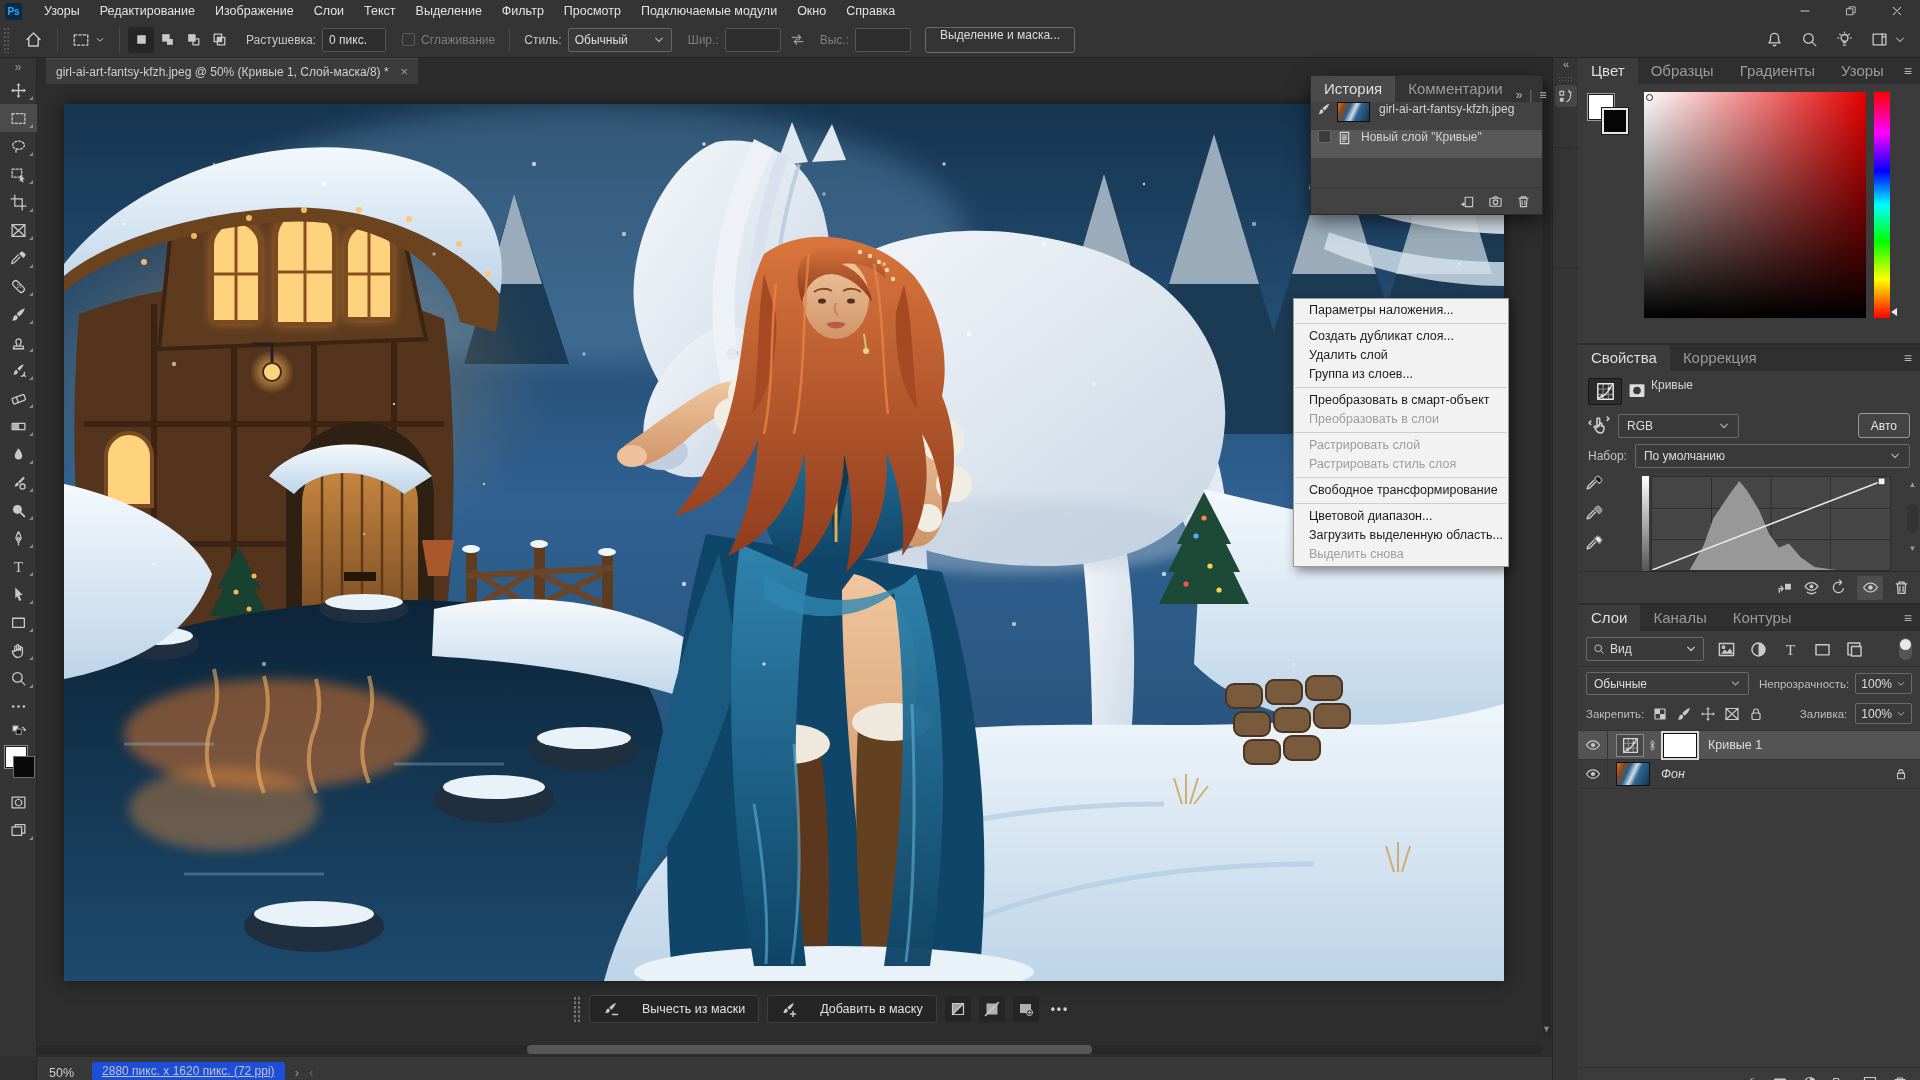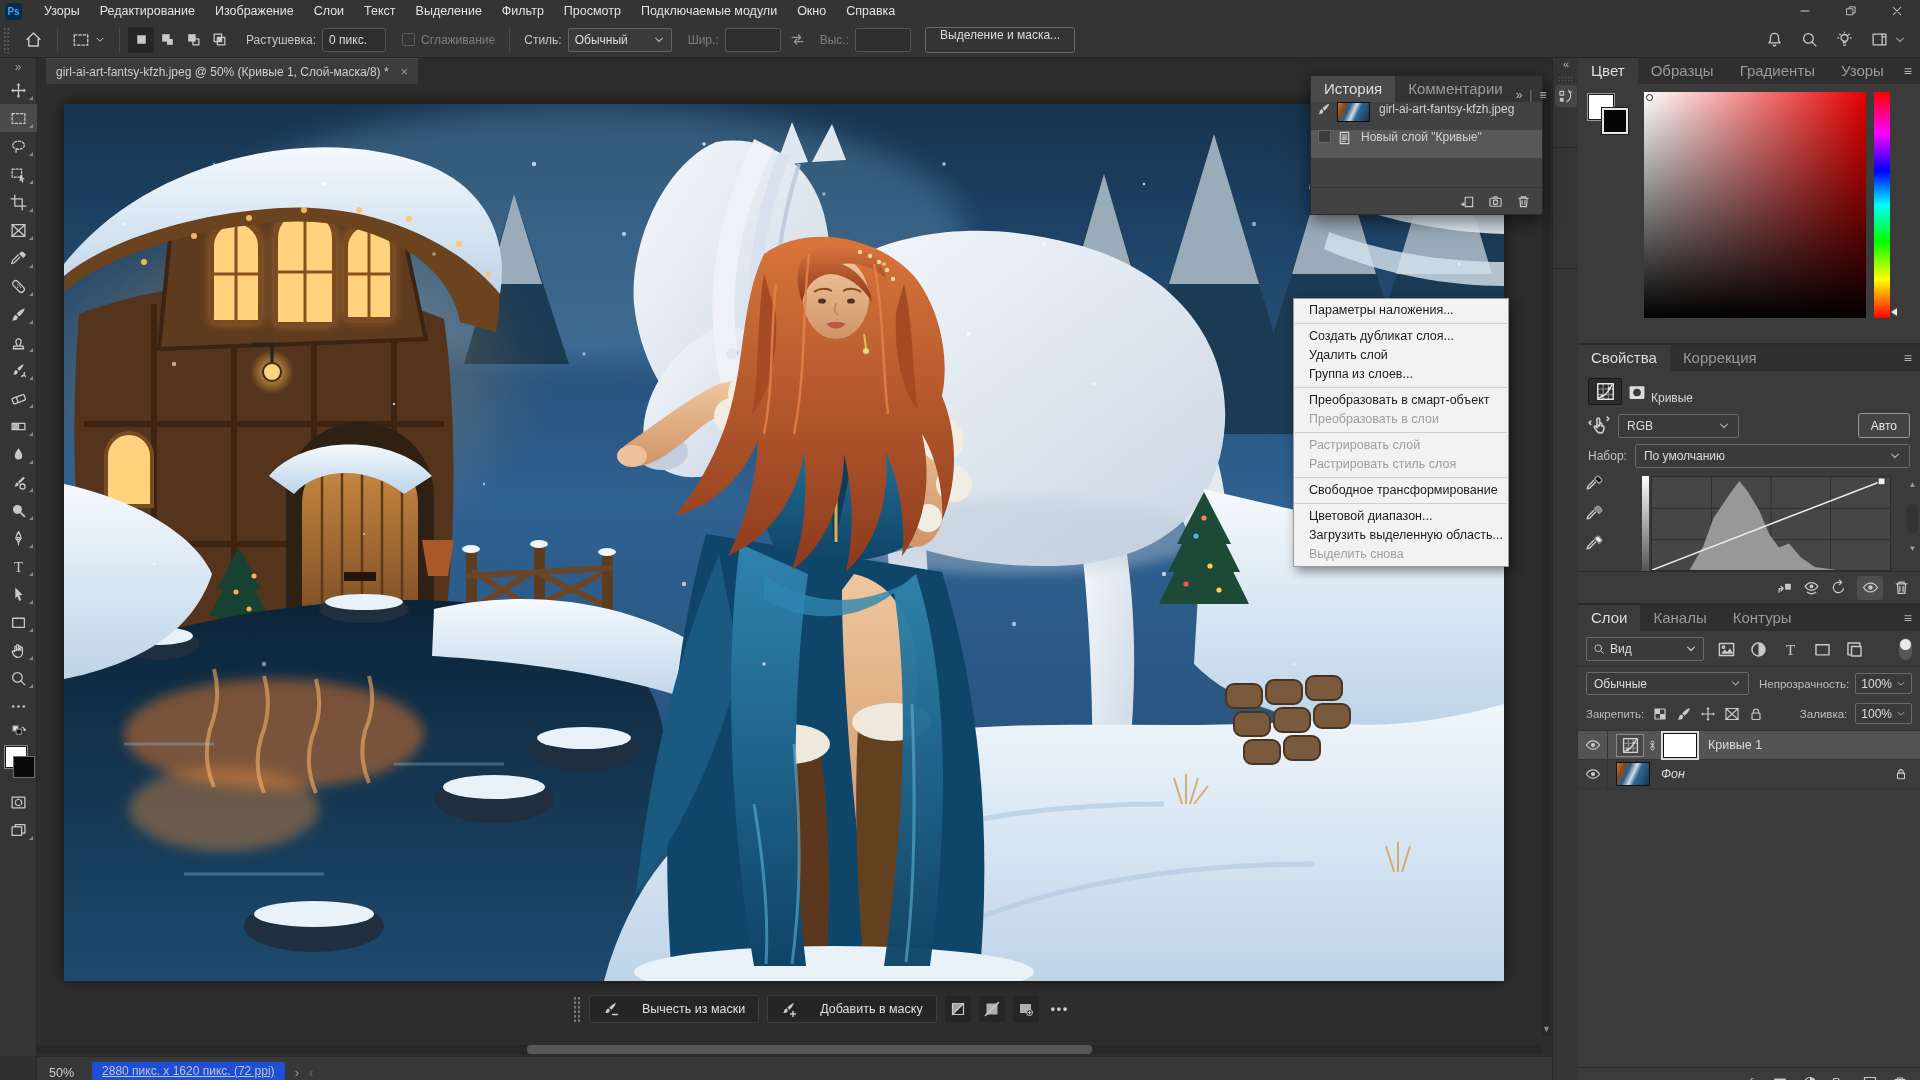--- a/index.html
+++ b/index.html
@@ -113,21 +113,21 @@
     background:linear-gradient(to top,#000,rgba(0,0,0,0)),linear-gradient(to right,#fff,#e60000); }
   #cp-marker { position:absolute; left:2px; top:2px; width:7px; height:7px; border:1.4px solid #222; border-radius:50%; background:rgba(255,255,255,.85); }
   #cp-hue { position:absolute; left:296px; top:8px; width:16px; height:226px;
     background:linear-gradient(to bottom,#f00,#f0f 18%,#00f 35%,#0ff 50%,#0f0 66%,#ff0 83%,#f00); }
   #cp-hue-marker { position:absolute; left:313px; top:224px; width:0; height:0;
     border-top:4px solid transparent; border-bottom:4px solid transparent; border-right:6px solid #e8e8e8; }
   #cp-fg { position:absolute; left:10px; top:10px; width:26px; height:26px; background:#fff; border:1px solid #1a1a1a; outline:1px solid #999; }
   #cp-bg { position:absolute; left:24px; top:24px; width:26px; height:26px; background:#050505; border:2px solid #e6e6e6; outline:1px solid #1a1a1a; }
 
   
-  .props-head { display:flex; align-items:flex-end; padding:7px 18px 5px 10px; }
+  .props-head { display:flex; align-items:flex-start; padding:7px 18px 5px 10px; }
   #prop-curves-btn { width:34px; height:27px; background:#2b2b2b; border:1px solid #171717; border-radius:2px;
     display:flex; align-items:center; justify-content:center; }
   #prop-curves-btn .ic { width:19px; height:19px; color:#e8e8e8; }
   #prop-mask-btn { width:29px; height:25px; border-radius:2px; display:flex; align-items:center; justify-content:center; }
   #prop-mask-btn .ic { width:20px; height:17px; }
   .props-row { display:flex; align-items:center; padding:3px 10px; gap:8px; }
   .pr-label { color:#c3c3c3; }
   .pr-select { flex:1; height:24px; background:#3a3a3a; border:1px solid #6a6a6a; border-radius:2px;
     display:flex; align-items:center; padding:0 8px; color:#ddd; }
   .pr-select .ic { width:12px; height:12px; margin-left:auto; color:#aaa; }

